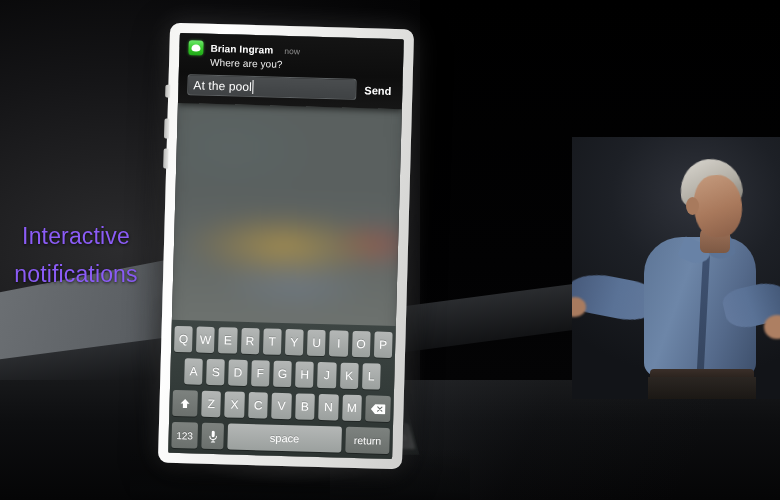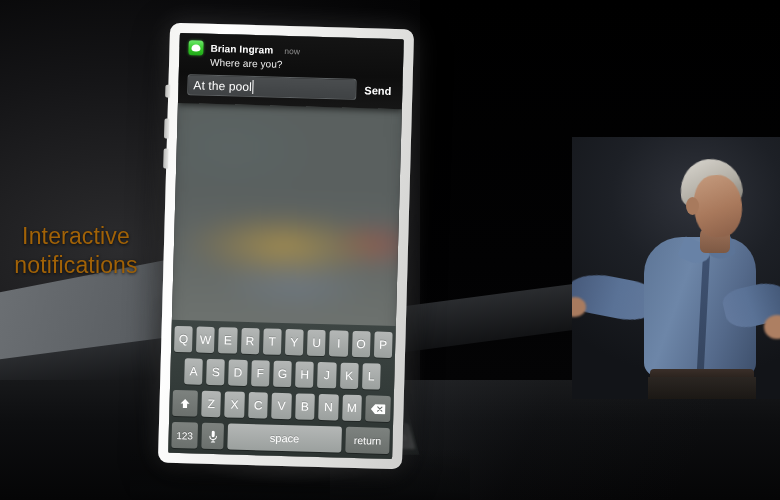--- a/index.html
+++ b/index.html
@@ -70,28 +70,28 @@
     position: absolute;
     left: 330px; bottom: 0; width: 450px; height: 120px;
     background: linear-gradient(115deg, rgba(120,126,134,0.16) 0%, rgba(60,64,70,0.05) 45%, rgba(0,0,0,0) 80%);
   }
 
   
   .caption {
     position: absolute;
     left: 0; top: 222px; width: 152px;
     text-align: center;
-    color: #a16207;
+    color: #8b5cf6;
     font-size: 23px;
     line-height: 1.26;
     font-weight: 300;
     letter-spacing: 0.15px;
     text-shadow: 0 1px 3px rgba(0,0,0,0.8);
   }
-  .caption .l2 { display: block; }
+  .caption .l2 { display: block; margin-top: 9px; }
 
   
   .presenter {
     position: absolute;
     left: 572px; top: 137px; width: 208px; height: 262px;
     overflow: hidden;
     background: #14161b;
   }
   .pres-bg {
     position: absolute; inset: 0;

